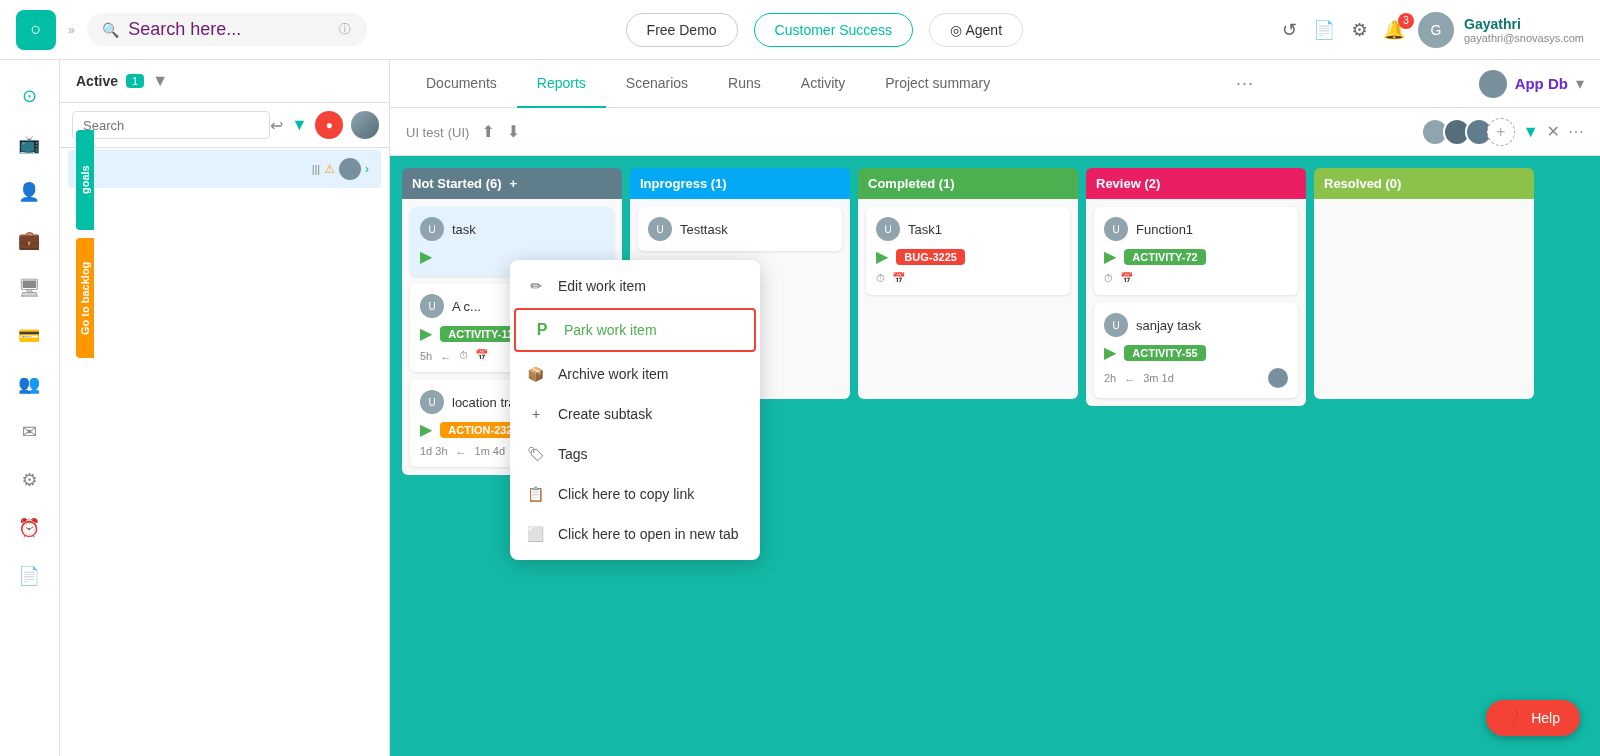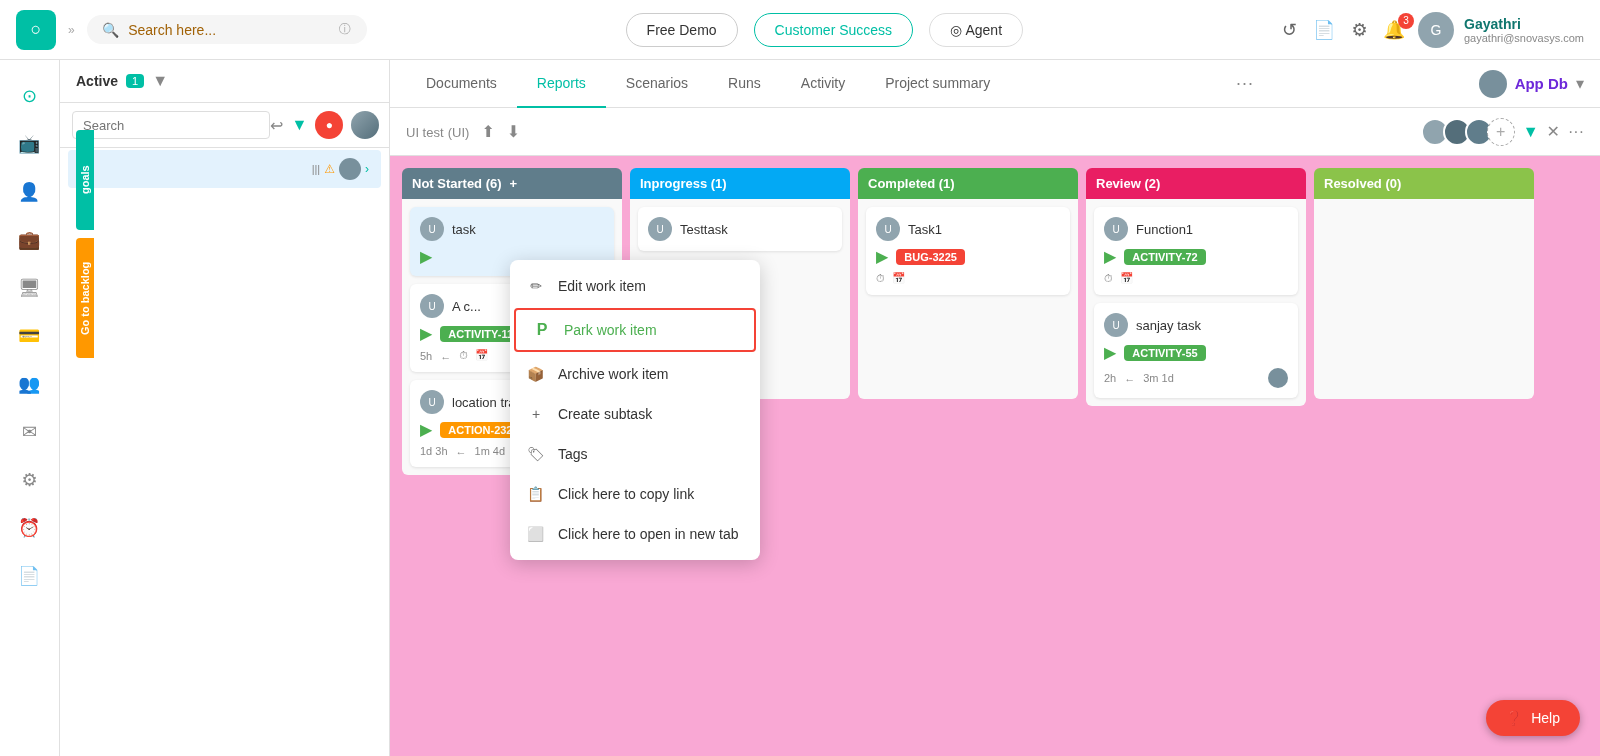--- a/index.html
+++ b/index.html
@@ -13,21 +13,21 @@
     .logo-btn {
       width: 40px; height: 40px; background: #00bfa5; border-radius: 8px;
       display: flex; align-items: center; justify-content: center; color: #fff; font-size: 18px; font-weight: bold; flex-shrink: 0;
     }
     .nav-expand { color: #aaa; font-size: 12px; cursor: pointer; }
     .search-bar {
       display: flex; align-items: center; gap: 8px; background: #f5f5f5;
       border-radius: 20px; padding: 6px 16px; flex: 0 0 280px; cursor: text;
     }
     .search-bar-icon { color: #888; font-size: 14px; }
-    .search-bar-text { color: #a16207; font-size: 14px; }
+    .search-bar-text { color: #701a75; font-size: 18px; }
     .search-bar-info { color: #aaa; font-size: 12px; margin-left: auto; }
     .nav-center { flex: 1; display: flex; justify-content: center; gap: 16px; }
     .nav-btn {
       padding: 8px 20px; border-radius: 20px; border: 1px solid #ddd;
       background: #fff; font-size: 14px; cursor: pointer; color: #333;
     }
     .nav-btn.primary { background: #fff; border-color: #ccc; }
     .nav-btn.teal-outline { background: #fff; color: #00bfa5; border-color: #00bfa5; }
     .nav-icons { display: flex; align-items: center; gap: 16px; }
     .nav-icon { color: #666; font-size: 18px; cursor: pointer; position: relative; }
@@ -91,21 +91,21 @@
     .board-title { font-size: 15px; font-weight: 600; color: #333; }
     .board-title span { color: #888; font-weight: 400; font-size: 13px; }
     .board-actions { display: flex; align-items: center; gap: 8px; margin-left: auto; }
     .avatar-stack { display: flex; align-items: center; }
     .avatar-sm { width: 28px; height: 28px; border-radius: 50%; border: 2px solid #fff; background: #90a4ae; display: flex; align-items: center; justify-content: center; color: #fff; font-size: 11px; margin-left: -6px; }
     .avatar-sm:first-child { margin-left: 0; }
     .add-avatar { width: 28px; height: 28px; border-radius: 50%; border: 1px dashed #aaa; display: flex; align-items: center; justify-content: center; color: #aaa; font-size: 16px; margin-left: -6px; cursor: pointer; background: #fff; }
 
     
     .board-kanban {
-      display: flex; gap: 0; overflow-x: auto; padding: 12px; flex: 1; background: #f9a8d4; align-items: flex-start;
+      display: flex; gap: 0; overflow-x: auto; padding: 12px; flex: 1; background: #14b8a6; align-items: flex-start;
     }
     .kanban-col {
       min-width: 220px; width: 220px; flex-shrink: 0; margin-right: 8px; display: flex; flex-direction: column; max-height: 600px;
     }
     .col-header {
       display: flex; align-items: center; padding: 8px 10px; border-radius: 6px 6px 0 0; color: #fff; font-size: 13px; font-weight: 600;
     }
     .col-header .col-add { cursor: pointer; margin-left: 8px; }
     .col-body { background: #f9f9f9; border-radius: 0 0 6px 6px; padding: 8px; display: flex; flex-direction: column; gap: 8px; min-height: 200px; }
     .card {

